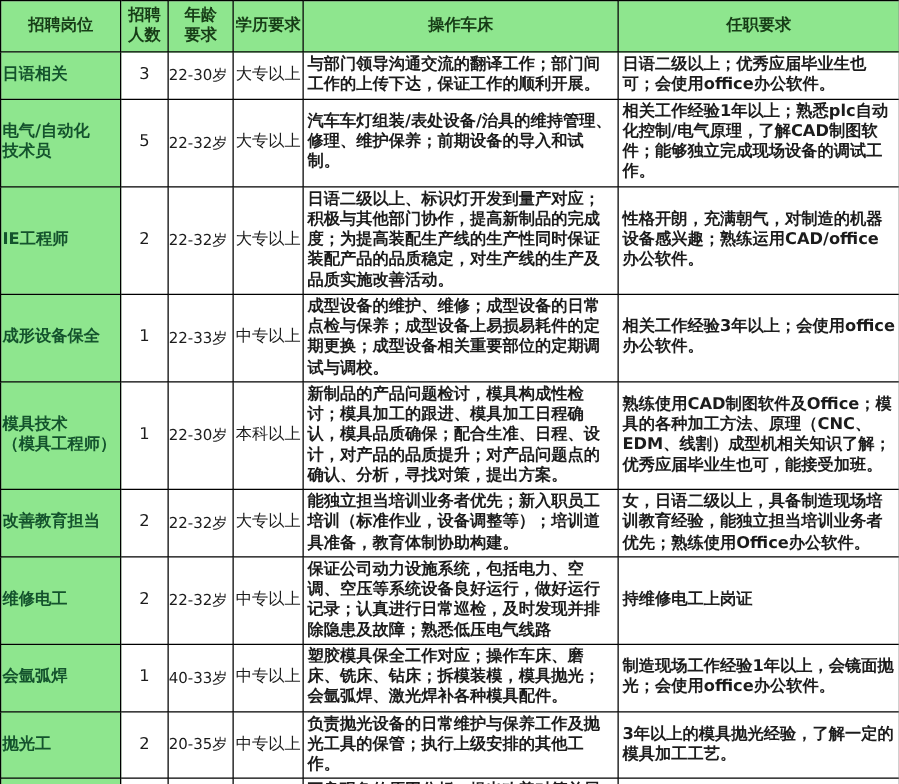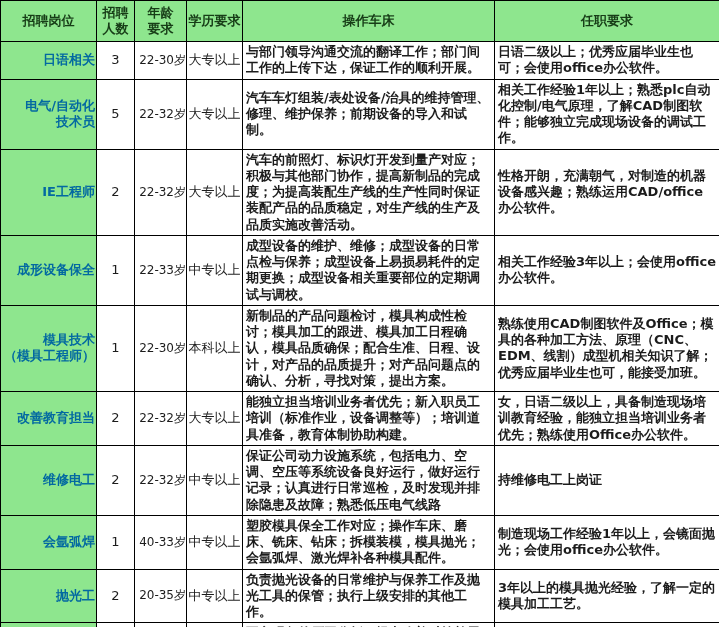--- a/index.html
+++ b/index.html
@@ -36,32 +36,32 @@
     padding:1px;
   }
   td{
     font-size:13px;
     line-height:1.25;
     padding:2px 3px;
   }
   td.green{
     background:var(--header-bg);
     font-weight:bold;
-    color:#0369a1;
-    text-align:right;
+    color:#14532d;
+    text-align:left;
     white-space:pre-line;
     padding:2px 1px;
   }
   td.num, td.edu{
     text-align:center;
     white-space:nowrap;
     padding:2px 1px;
   }
   td.age{
-    text-align:right;
+    text-align:left;
     white-space:nowrap;
     font-size:12px;
     padding:2px 0;
   }
   td.text{
     text-align:left;
     font-weight:bold;
   }
 </style>
 </head>
@@ -106,21 +106,21 @@
     <td class="edu">大专以上</td>
     <td class="text">汽车车灯组装/表处设备/治具的维持管理、修理、维护保养；前期设备的导入和试制。</td>
     <td class="text">相关工作经验1年以上；熟悉plc自动化控制/电气原理，了解CAD制图软件；能够独立完成现场设备的调试工作。</td>
   </tr>
 
   <tr>
     <td class="green">IE工程师</td>
     <td class="num">2</td>
     <td class="age">22-32岁</td>
     <td class="edu">大专以上</td>
-    <td class="text">汽车的前照灯、标识灯开发到量产对应；积极与其他部门协作，提高新制品的完成度；为提高装配生产线的生产性同时保证装配产品的品质稳定，对生产线的生产及品质实施改善活动。</td>
+    <td class="text">日语二级以上、标识灯开发到量产对应；积极与其他部门协作，提高新制品的完成度；为提高装配生产线的生产性同时保证装配产品的品质稳定，对生产线的生产及品质实施改善活动。</td>
     <td class="text">性格开朗，充满朝气，对制造的机器设备感兴趣；熟练运用CAD/office办公软件。</td>
   </tr>
 
   <tr>
     <td class="green">成形设备保全</td>
     <td class="num">1</td>
     <td class="age">22-33岁</td>
     <td class="edu">中专以上</td>
     <td class="text">成型设备的维护、维修；成型设备的日常点检与保养；成型设备上易损易耗件的定期更换；成型设备相关重要部位的定期调试与调校。</td>
     <td class="text">相关工作经验3年以上；会使用office办公软件。</td>

